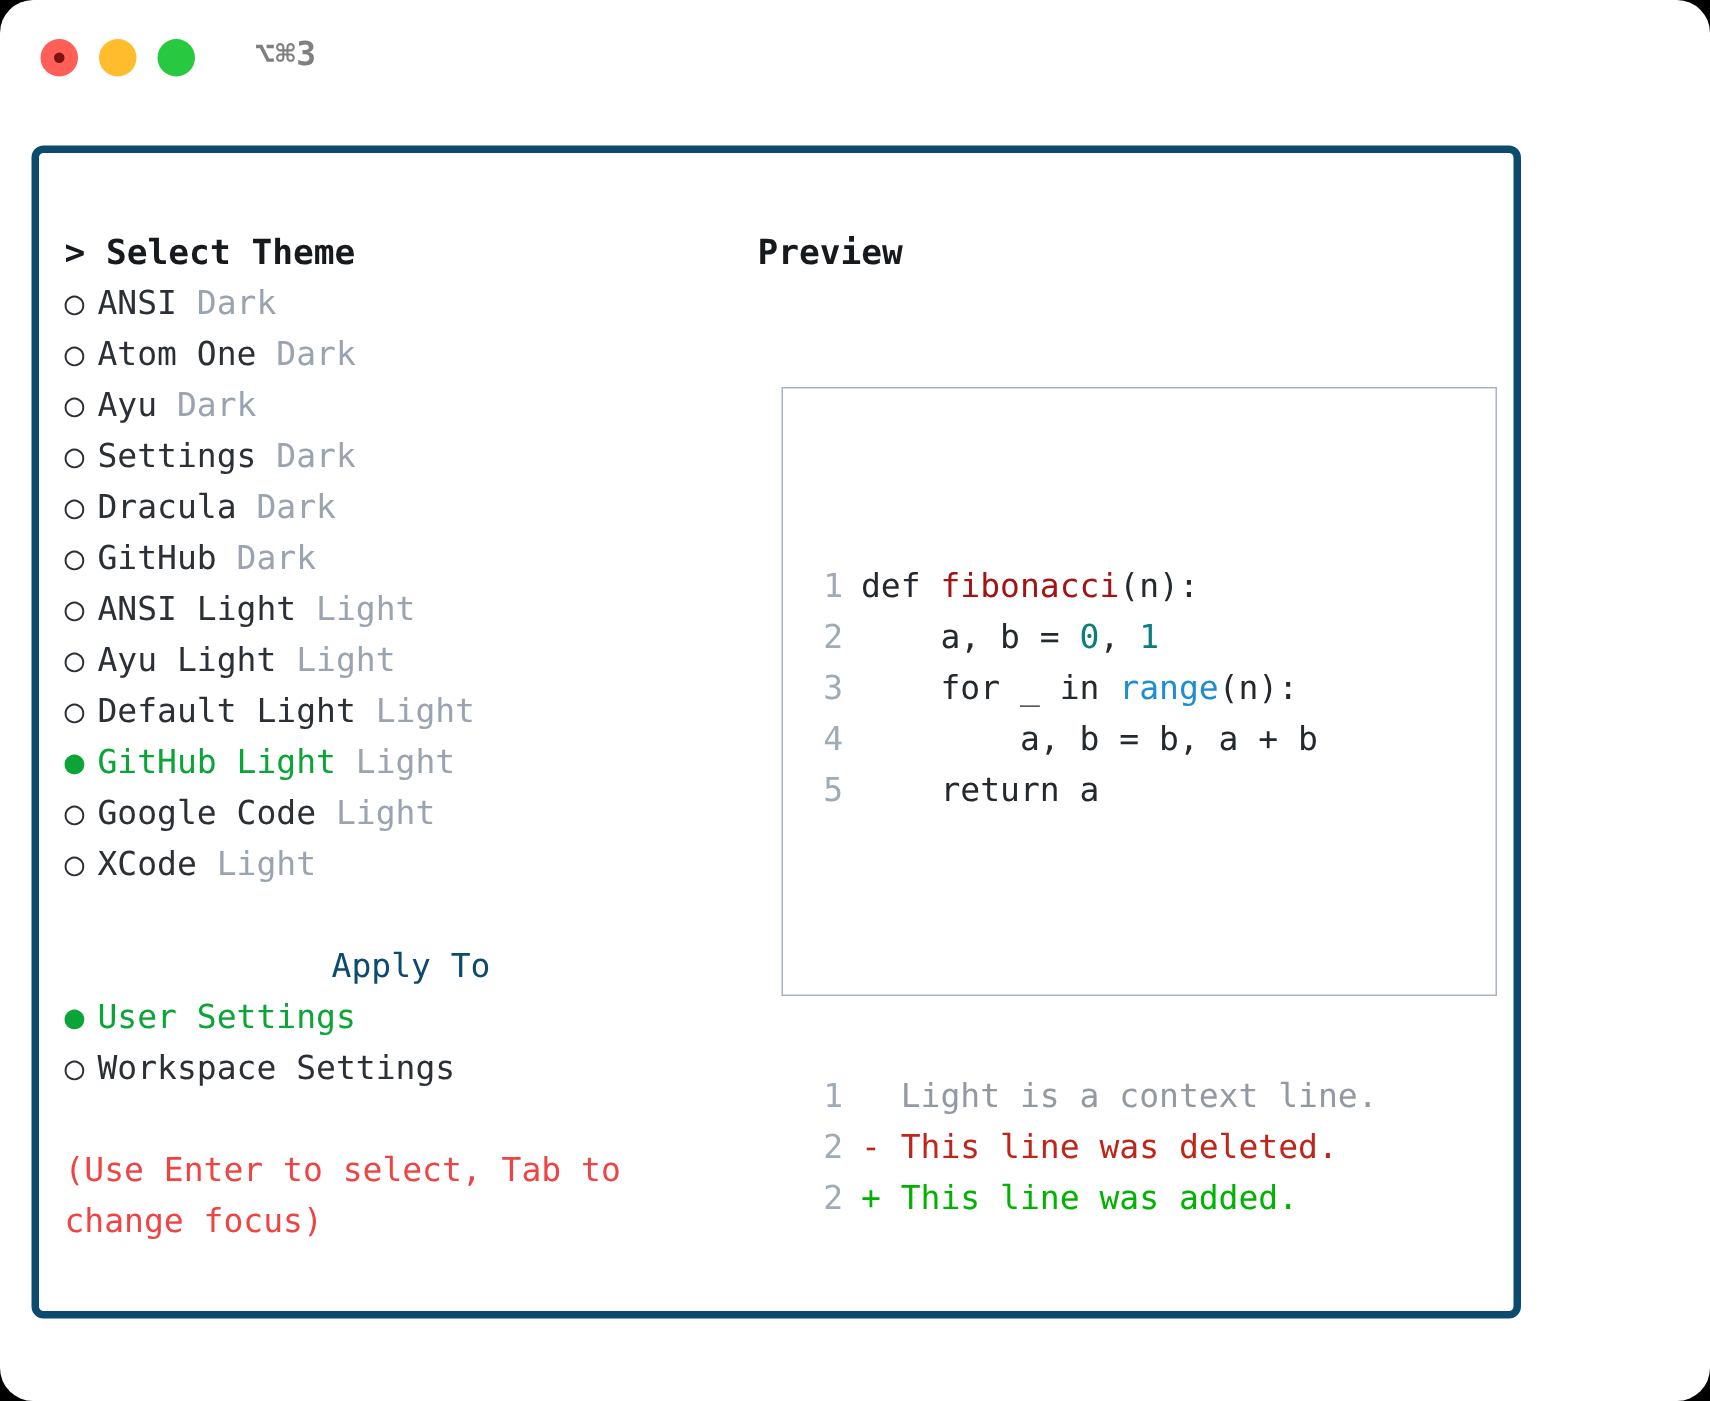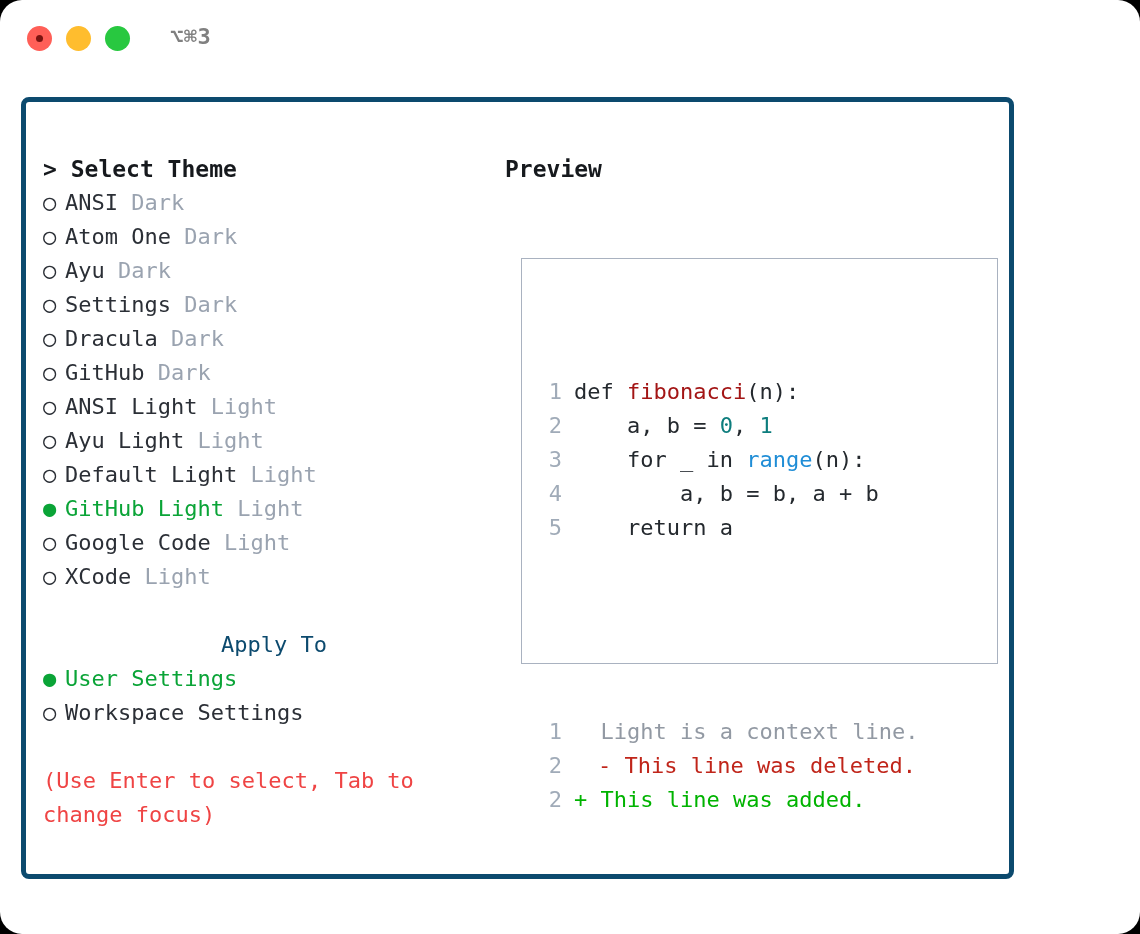--- a/index.html
+++ b/index.html
@@ -171,21 +171,21 @@
     color: #a0abb8;
     margin-right: 12px;
   }
   .tok-plain { color: #24292e; }
   .tok-fn    { color: #a31515; }
   .tok-num   { color: #0d7d7d; }
   .tok-call  { color: #1f8dd6; }
 
   .blank-line { display: block; height: 34px; }
   .diff-ctx   { color: #9299a3; }
-  .diff-del   { color: #c0251a; margin-left: 24px; }
+  .diff-del   { color: #c0251a; }
   .diff-add   { color: #00b300; }
 </style>
 </head>
 <body>
 
 <div class="window">
 
   <div class="titlebar">
     <div class="lights">
       <span class="light light-close"></span>

